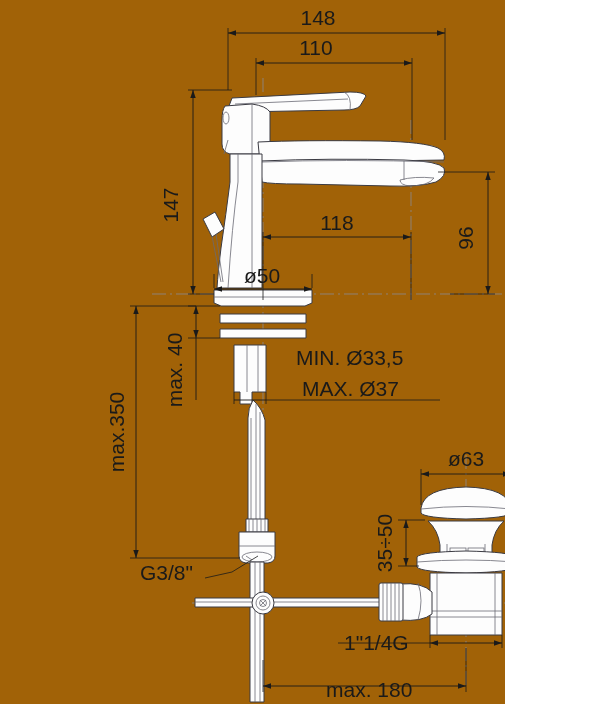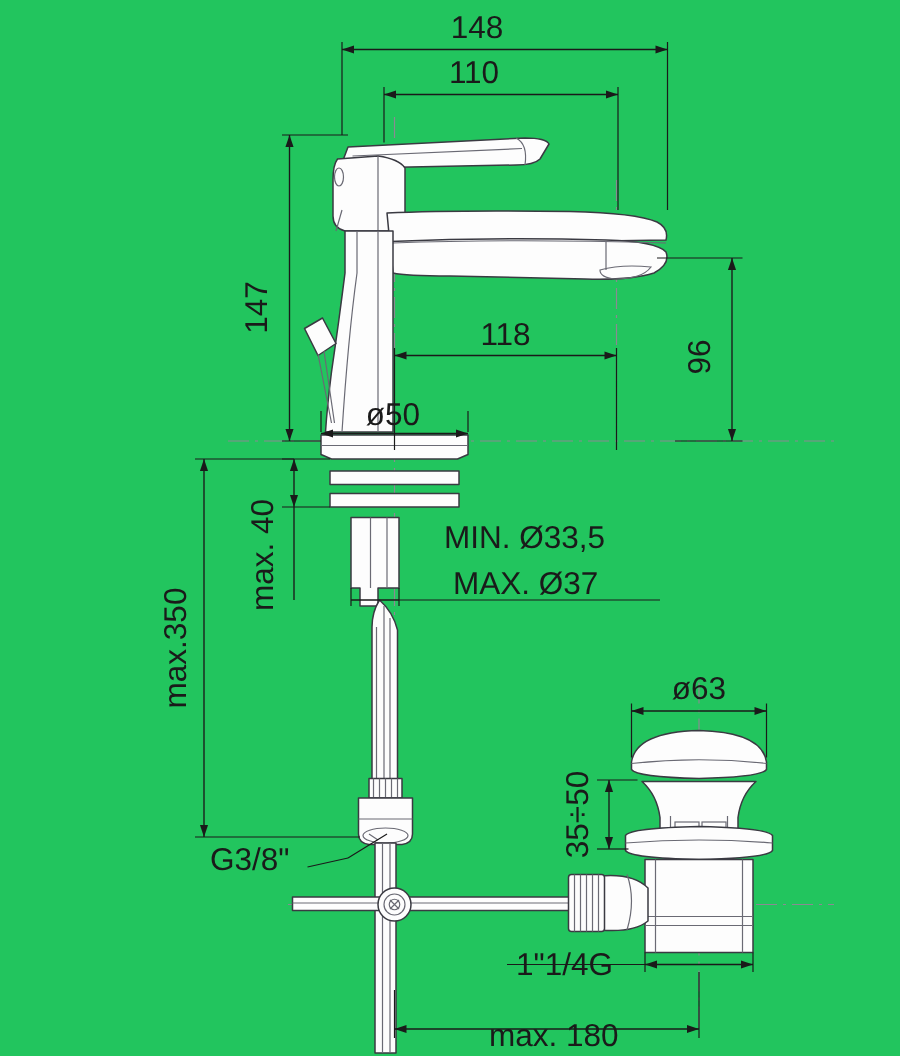--- a/index.html
+++ b/index.html
@@ -2,25 +2,26 @@
 <html><head>
 <meta charset="utf-8">
 <style>
   html, body {
     margin: 0;
     padding: 0;
     background: #ffffff;
   }
   #sheet {
     position: relative;
-    width: 600px;
+    width: 484px;
     height: 704px;
-    background: #22c55e;
+    background: #a16207;
     font-family: "Liberation Sans", sans-serif;
     overflow: hidden;
+    padding-left: 21px;
   }
   #sheet svg {
     position: absolute;
     top: 0;
     left: 0;
     width: 600px;
     height: 704px;
   }
   .dimtext {
     font-family: "Liberation Sans", sans-serif;

